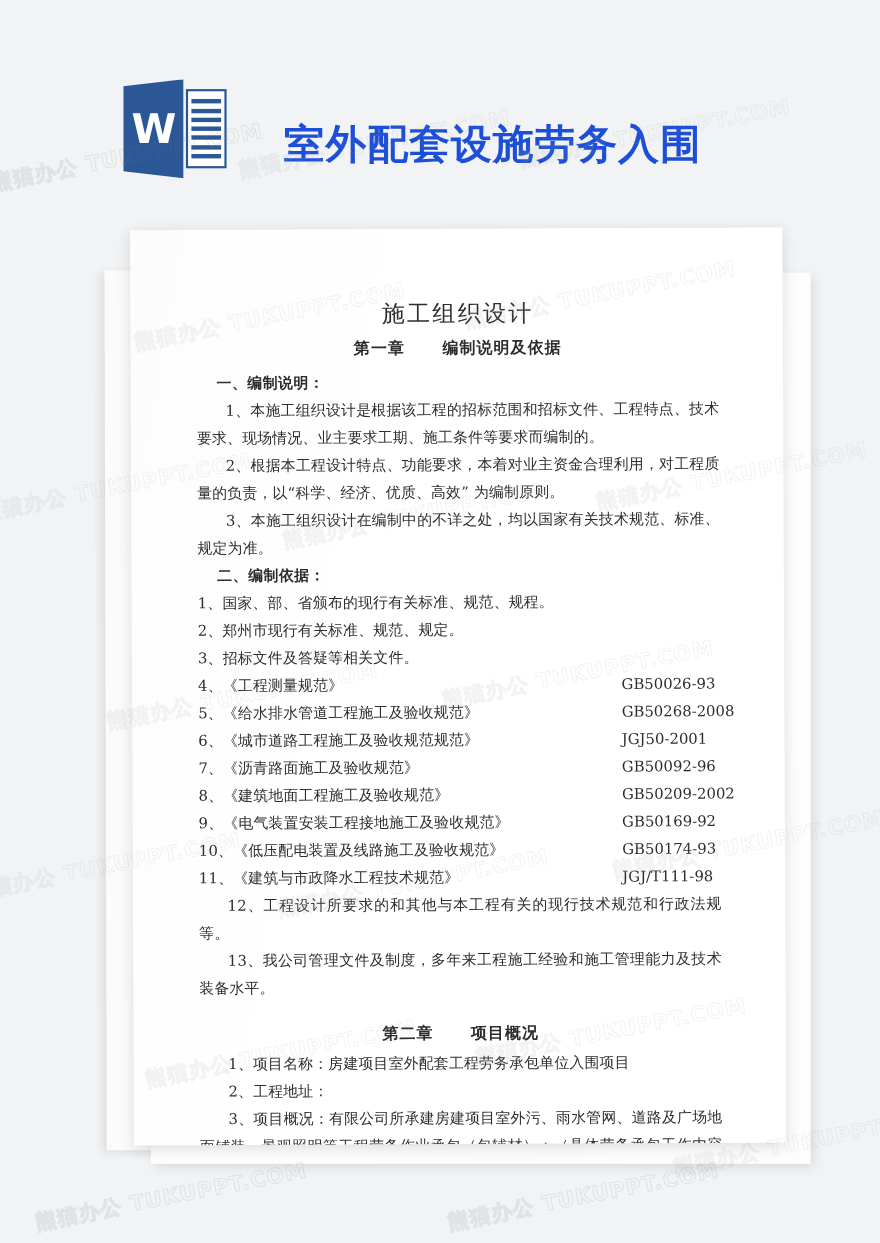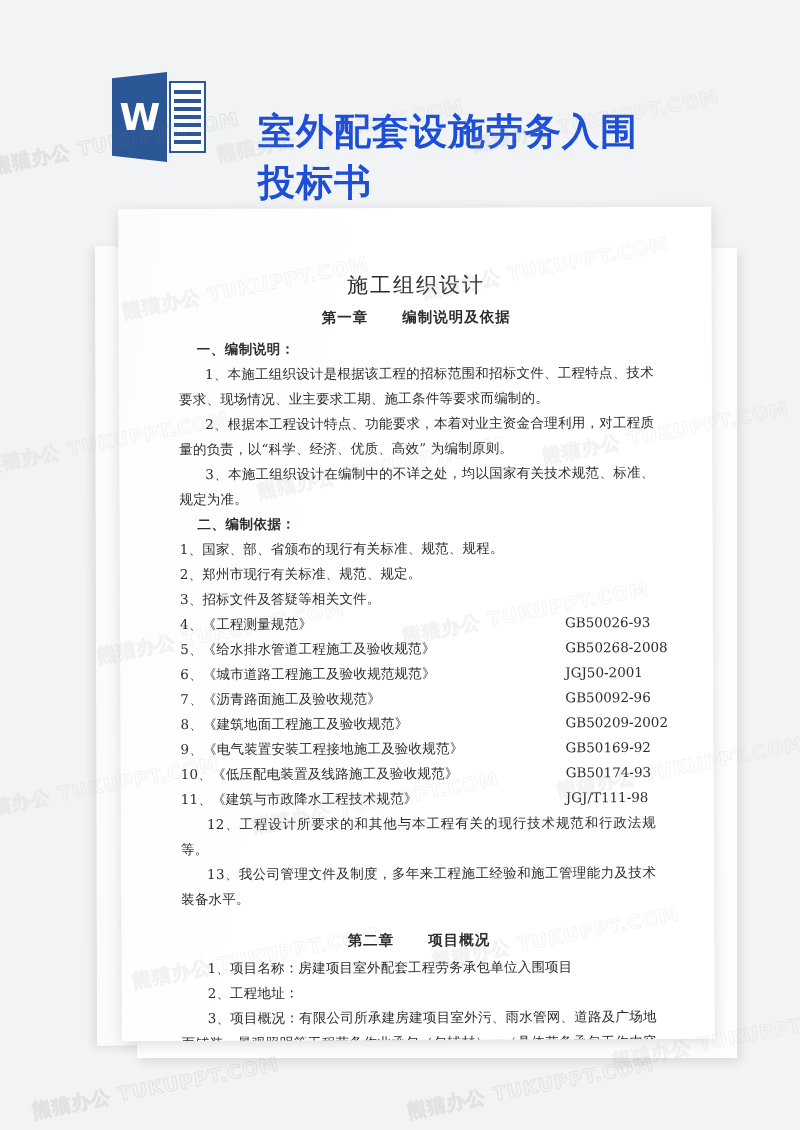--- a/index.html
+++ b/index.html
@@ -235,21 +235,20 @@
         <i></i>
         <i></i>
         <i></i>
         <i></i>
         <i></i>
     </div>
   </div>
 
   <div id="doc-title">
     <div>室外配套设施劳务入围</div>
-    <div>投标书</div>
   </div>
 
 </div>
 
 <div id="paper-stack">
 
   <div class="sheet" id="sheet-back"></div>
   <div class="sheet" id="sheet-mid"></div>
 
   <div class="sheet" id="sheet-main">

